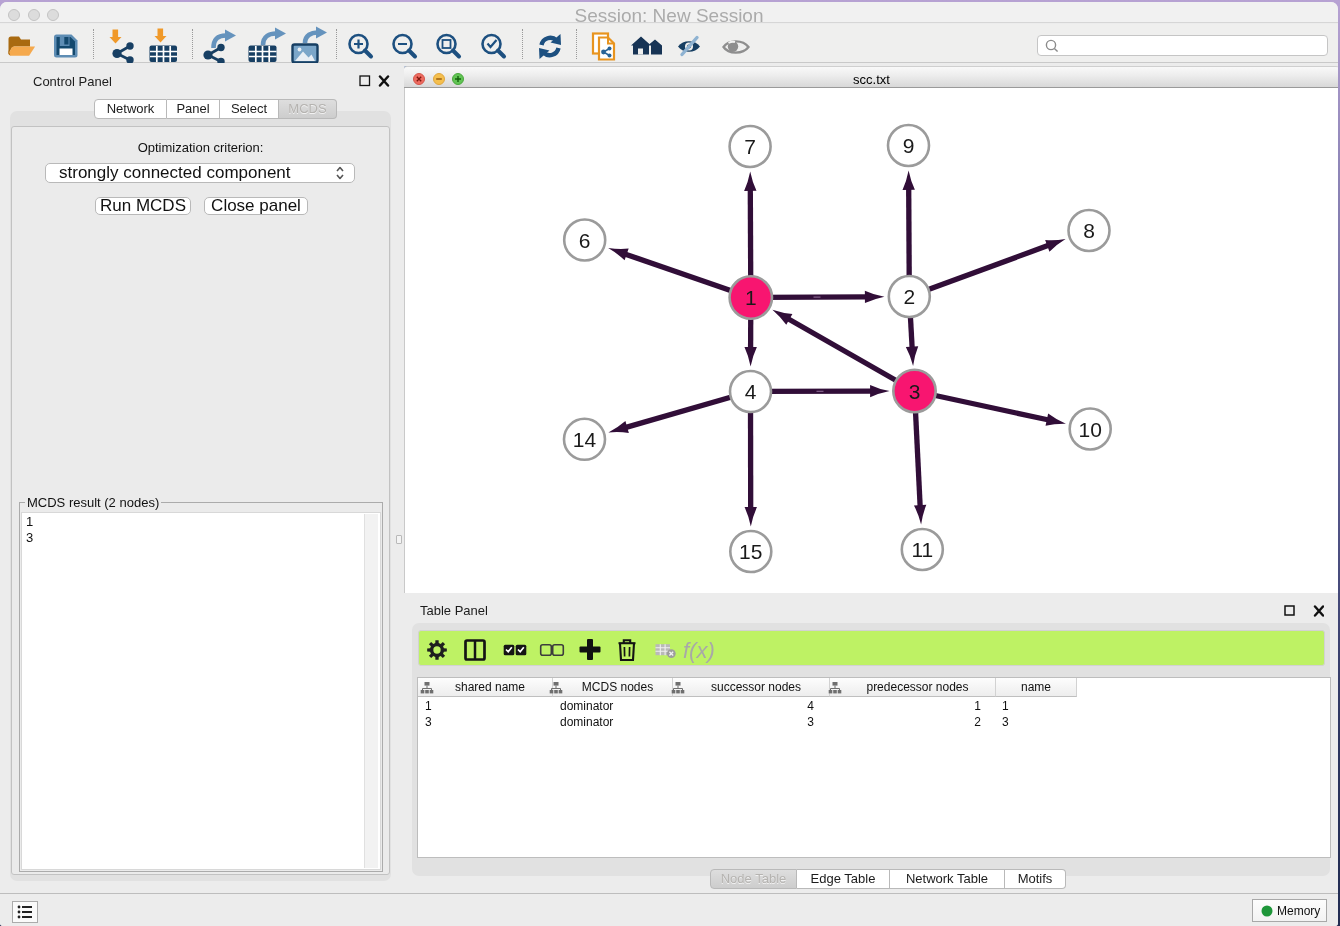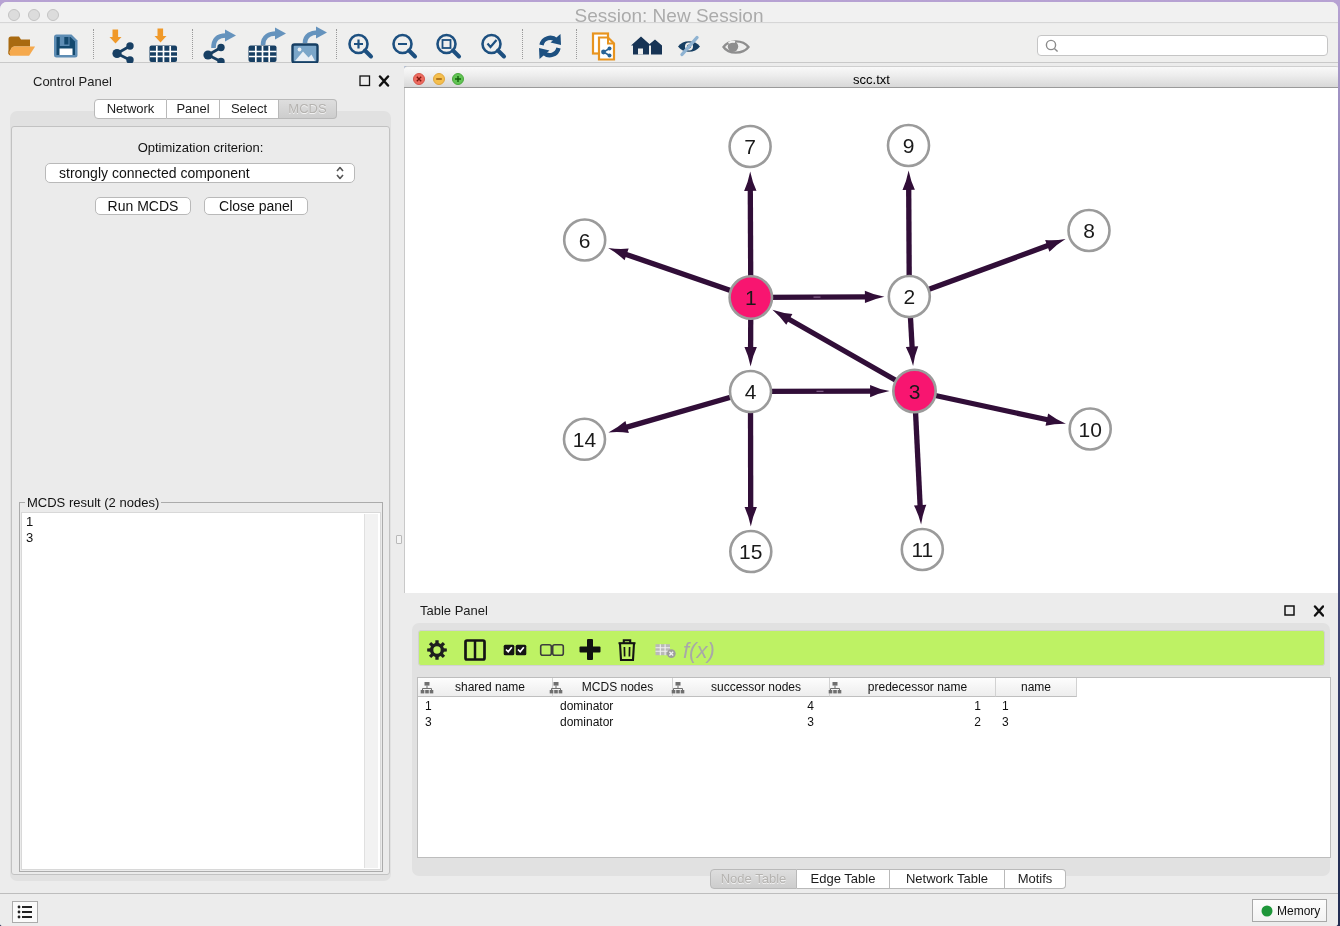--- a/index.html
+++ b/index.html
@@ -18,21 +18,21 @@
 
 #cpanel { position:absolute; left:0; top:62px; width:392px; height:830px; background:#ececec; }
 #cpTitle { position:absolute; left:14px; top:10px; font-size:13px; color:#1d1d1d;margin-left:19px; }
 .pane { position:absolute; background:#e1e1e1; border-radius:7px; }
 .seg { position:absolute; display:flex; height:20px;padding-left:16px; }
 .seg > div { border:1px solid #b9b9b9; border-left:none; background:#fff; font-size:13px; color:#1c1c1c; text-align:center; line-height:18px; }
 .seg > div:first-child { border-left:1px solid #b9b9b9; border-radius:4px 0 0 4px; }
 .seg > div:last-child { border-radius:0 4px 4px 0; }
 .seg > div.selgray { background:linear-gradient(180deg,#dedede,#cdcdcd); color:#b5b3b0; text-shadow:0 1px 0 #f2f2f2; }
 #innerPanel { position:absolute; left:11px; top:62px; width:379px; height:749px; background:#ebebeb; border:1px solid #c2c2c2; border-radius:3px; }
-.btn { position:absolute; background:#ffffff; border:1px solid #b9b9b9; border-radius:5px; font-size:14px; color:#111; text-align:center; }
+.btn { position:absolute; background:#ffffff; border:1px solid #b9b9b9; border-radius:5px; font-size:17px; color:#111; text-align:center; }
 #mcdsField { position:absolute; left:7px; top:375px; width:364px; height:370px; border:1px solid #ababab; }
 #mcdsLegend { position:absolute; left:13px; top:368px; font-size:13px; color:#111; background:#ebebeb; padding:0 2px; }
 #mcdsWhite { position:absolute; left:1px; top:9px; right:1px; bottom:1px; background:#ffffff; border:1px solid #d8d8d8; }
 #mcdsScroll { position:absolute; right:2px; top:1px; width:14px; bottom:1px; background:#f2f2f2; border-left:1px solid #e0e0e0; }
 
 #netframe { position:absolute; left:404px; top:63px; width:935px; height:528px; }
 #nettitle { position:absolute; left:0; top:1px; width:100%; height:22px; background:linear-gradient(180deg,#f9f9f9 0%,#ececec 45%,#d8d8d8 100%); border-top:1px solid #cfcfcf; border-bottom:1px solid #9a9a9a; border-radius:3px 3px 0 0; }
 .mtl { position:absolute; top:6px; width:12px; height:12px; border-radius:50%; }
 #netcanvas { position:absolute; left:0; top:23px; width:935px; height:505px; background:#fff; border-left:1px solid #c9c9c9; }
 
@@ -374,21 +374,21 @@
           <circle cx="6.3" cy="3.6" r="4.4" fill="#9d9d9d"></circle>
           <path d="M4.4,1.7 L8.2,5.5 M8.2,1.7 L4.4,5.5" stroke="#f2f2f2" stroke-width="1.3"></path>
         </g>
         <text x="264" y="27" font-family="'Liberation Serif',serif" font-style="italic" font-size="22" fill="#a8a8a8">f(x)</text>
       </svg>
     </div>
     <div id="ttable">
       <div class="th" style="left:0; width:135px;"><span style="margin-left:10px;">shared name</span></div>
       <div class="th" style="left:135px; width:120px;"><span style="margin-left:10px;">MCDS nodes</span></div>
       <div class="th" style="left:255px; width:157px;"><span style="margin-left:10px;">successor nodes</span></div>
-      <div class="th" style="left:412px; width:166px;"><span style="margin-left:10px;">predecessor name</span></div>
+      <div class="th" style="left:412px; width:166px;"><span style="margin-left:10px;">predecessor nodes</span></div>
       <div class="th" style="left:578px; width:81px;">name</div>
       <svg width="440" height="19" viewBox="0 0 440 19" style="position:absolute;left:0;top:0;">
         <g fill="#6f6f6f">
           <g transform="translate(9,9)">
               <rect x="-2.5" y="-5" width="5" height="3.6"></rect>
               <path d="M0,-1.4 L0,1.5 M-4.5,1.5 L4.5,1.5 M-4.5,1.5 L-4.5,3 M4.5,1.5 L4.5,3" stroke="#6f6f6f" stroke-width="1" fill="none"></path>
               <rect x="-6.3" y="3" width="3.6" height="3.4"></rect>
               <rect x="-1.8" y="3" width="3.6" height="3.4"></rect>
               <rect x="2.7" y="3" width="3.6" height="3.4"></rect>
             </g>

